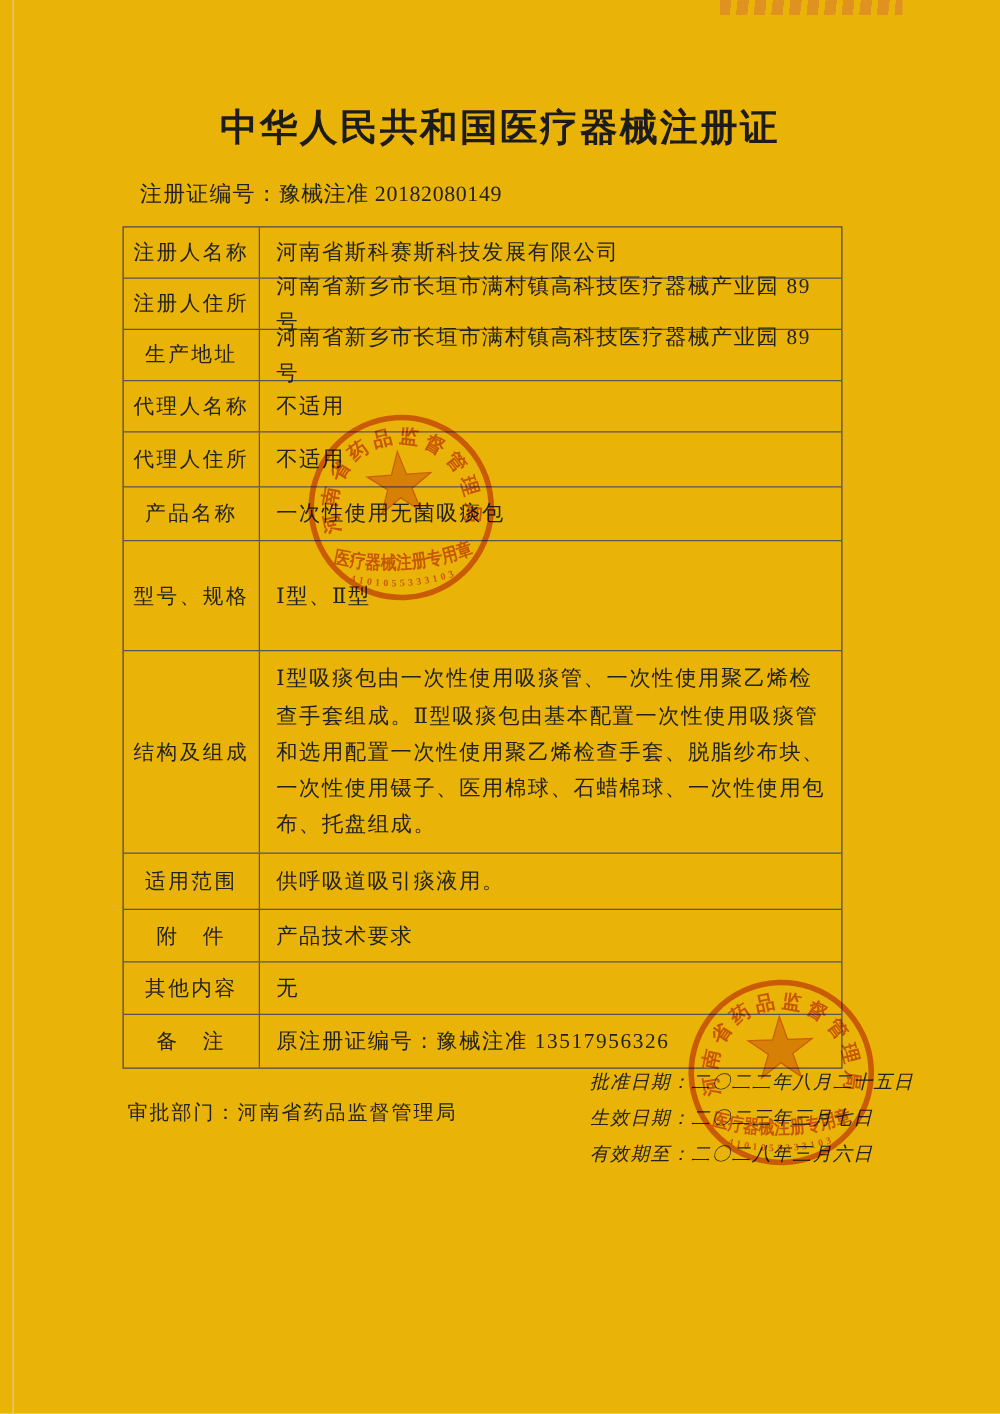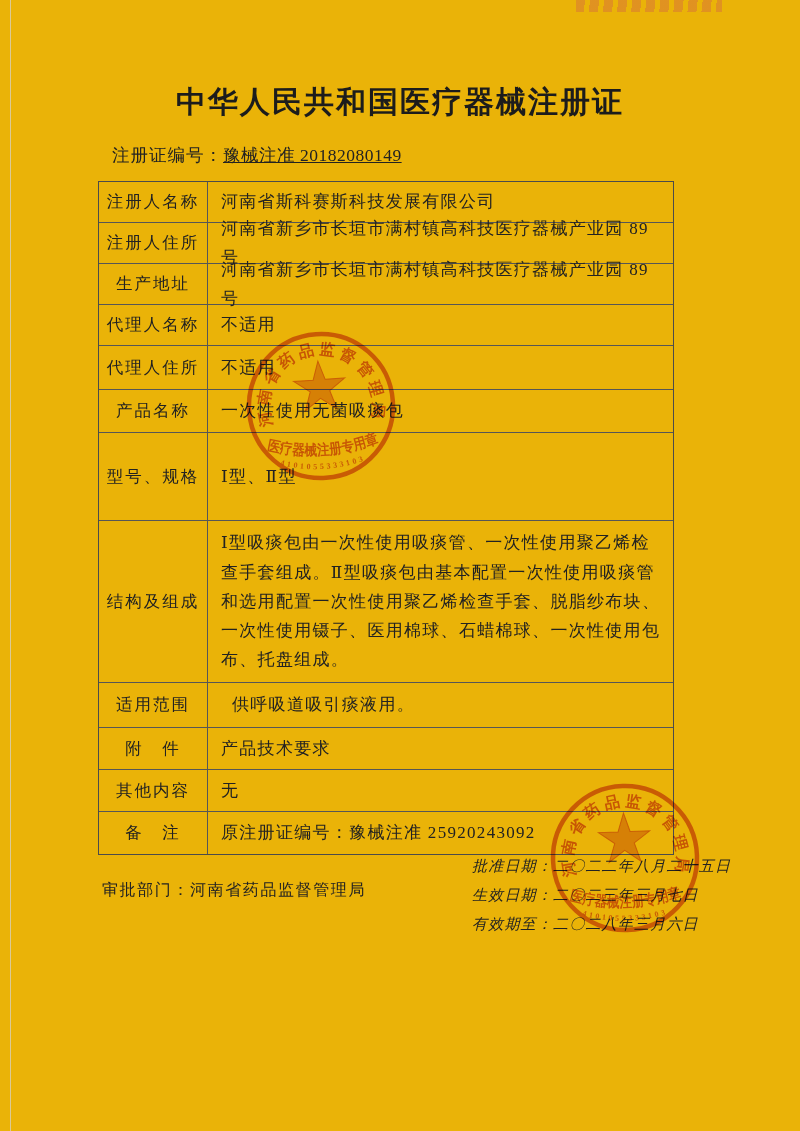--- a/index.html
+++ b/index.html
@@ -8,34 +8,34 @@
     background:#eab308;overflow:hidden;
     font-family:"Liberation Serif","DejaVu Serif",serif;
     color:#262626;
   }
   .scan-edge{position:absolute;left:10px;top:0;width:1px;height:1131px;background:#d4d4d2;opacity:.7;}
   .doc-title{
     position:absolute;left:0;top:82px;width:100%;text-align:center;
     font-size:30px;font-weight:700;letter-spacing:2px;color:#1c1c1c;
   }
   .cert-line{position:absolute;left:112px;top:143px;font-size:17.5px;letter-spacing:1px;color:#222;}
-  .cert-line .num{letter-spacing:.5px;text-decoration:underline;}
+  .cert-line .num{letter-spacing:.5px;}
   
   .cert-table{
     position:absolute;left:98px;top:181px;width:576px;
     border:1px solid #4b4b4b;box-sizing:border-box;background:transparent;
   }
   .trow{display:flex;border-bottom:1px solid #565656;box-sizing:border-box;height:42px;}
   .trow:last-child{border-bottom:none;}
   .trow:nth-child(-n+4){height:41px;}
   .trow:nth-child(5){height:44px;}
   .trow:nth-child(6){height:43px;}
   .trow:nth-child(7){height:88px;}
   .trow:nth-child(8){height:162px;}
-  .trow:nth-child(9){height:45px;gap:11px;}
+  .trow:nth-child(9){height:45px;}
   .tlabel{
     width:109px;flex:0 0 109px;border-right:1px solid #565656;box-sizing:border-box;
     display:flex;align-items:center;justify-content:center;
     font-size:16.5px;letter-spacing:2px;color:#222;text-align:center;
   }
   .tvalue{
     flex:1;display:flex;align-items:center;
     padding:2px 8px 2px 13px;font-size:17px;letter-spacing:1.3px;color:#222;
     line-height:1.72;
   }
@@ -104,21 +104,21 @@
     <div class="trow">
       <div class="tlabel">附　件</div>
       <div class="tvalue">产品技术要求</div>
     </div>
     <div class="trow">
       <div class="tlabel">其他内容</div>
       <div class="tvalue">无</div>
     </div>
     <div class="trow">
       <div class="tlabel">备　注</div>
-      <div class="tvalue">原注册证编号：豫械注准 25920243092</div>
+      <div class="tvalue">原注册证编号：豫械注准 13517956326</div>
     </div>
   </div>
 
   <div class="approval"><span>审批部门：</span><span>河南省药品监督管理局</span></div>
 
   <div class="dates">
     <div class="date-line"><span>批准日期：</span><span>二〇二二年八月二十五日</span></div>
     <div class="date-line"><span>生效日期：</span><span>二〇二三年三月七日</span></div>
     <div class="date-line"><span>有效期至：</span><span>二〇二八年三月六日</span></div>
   </div>

